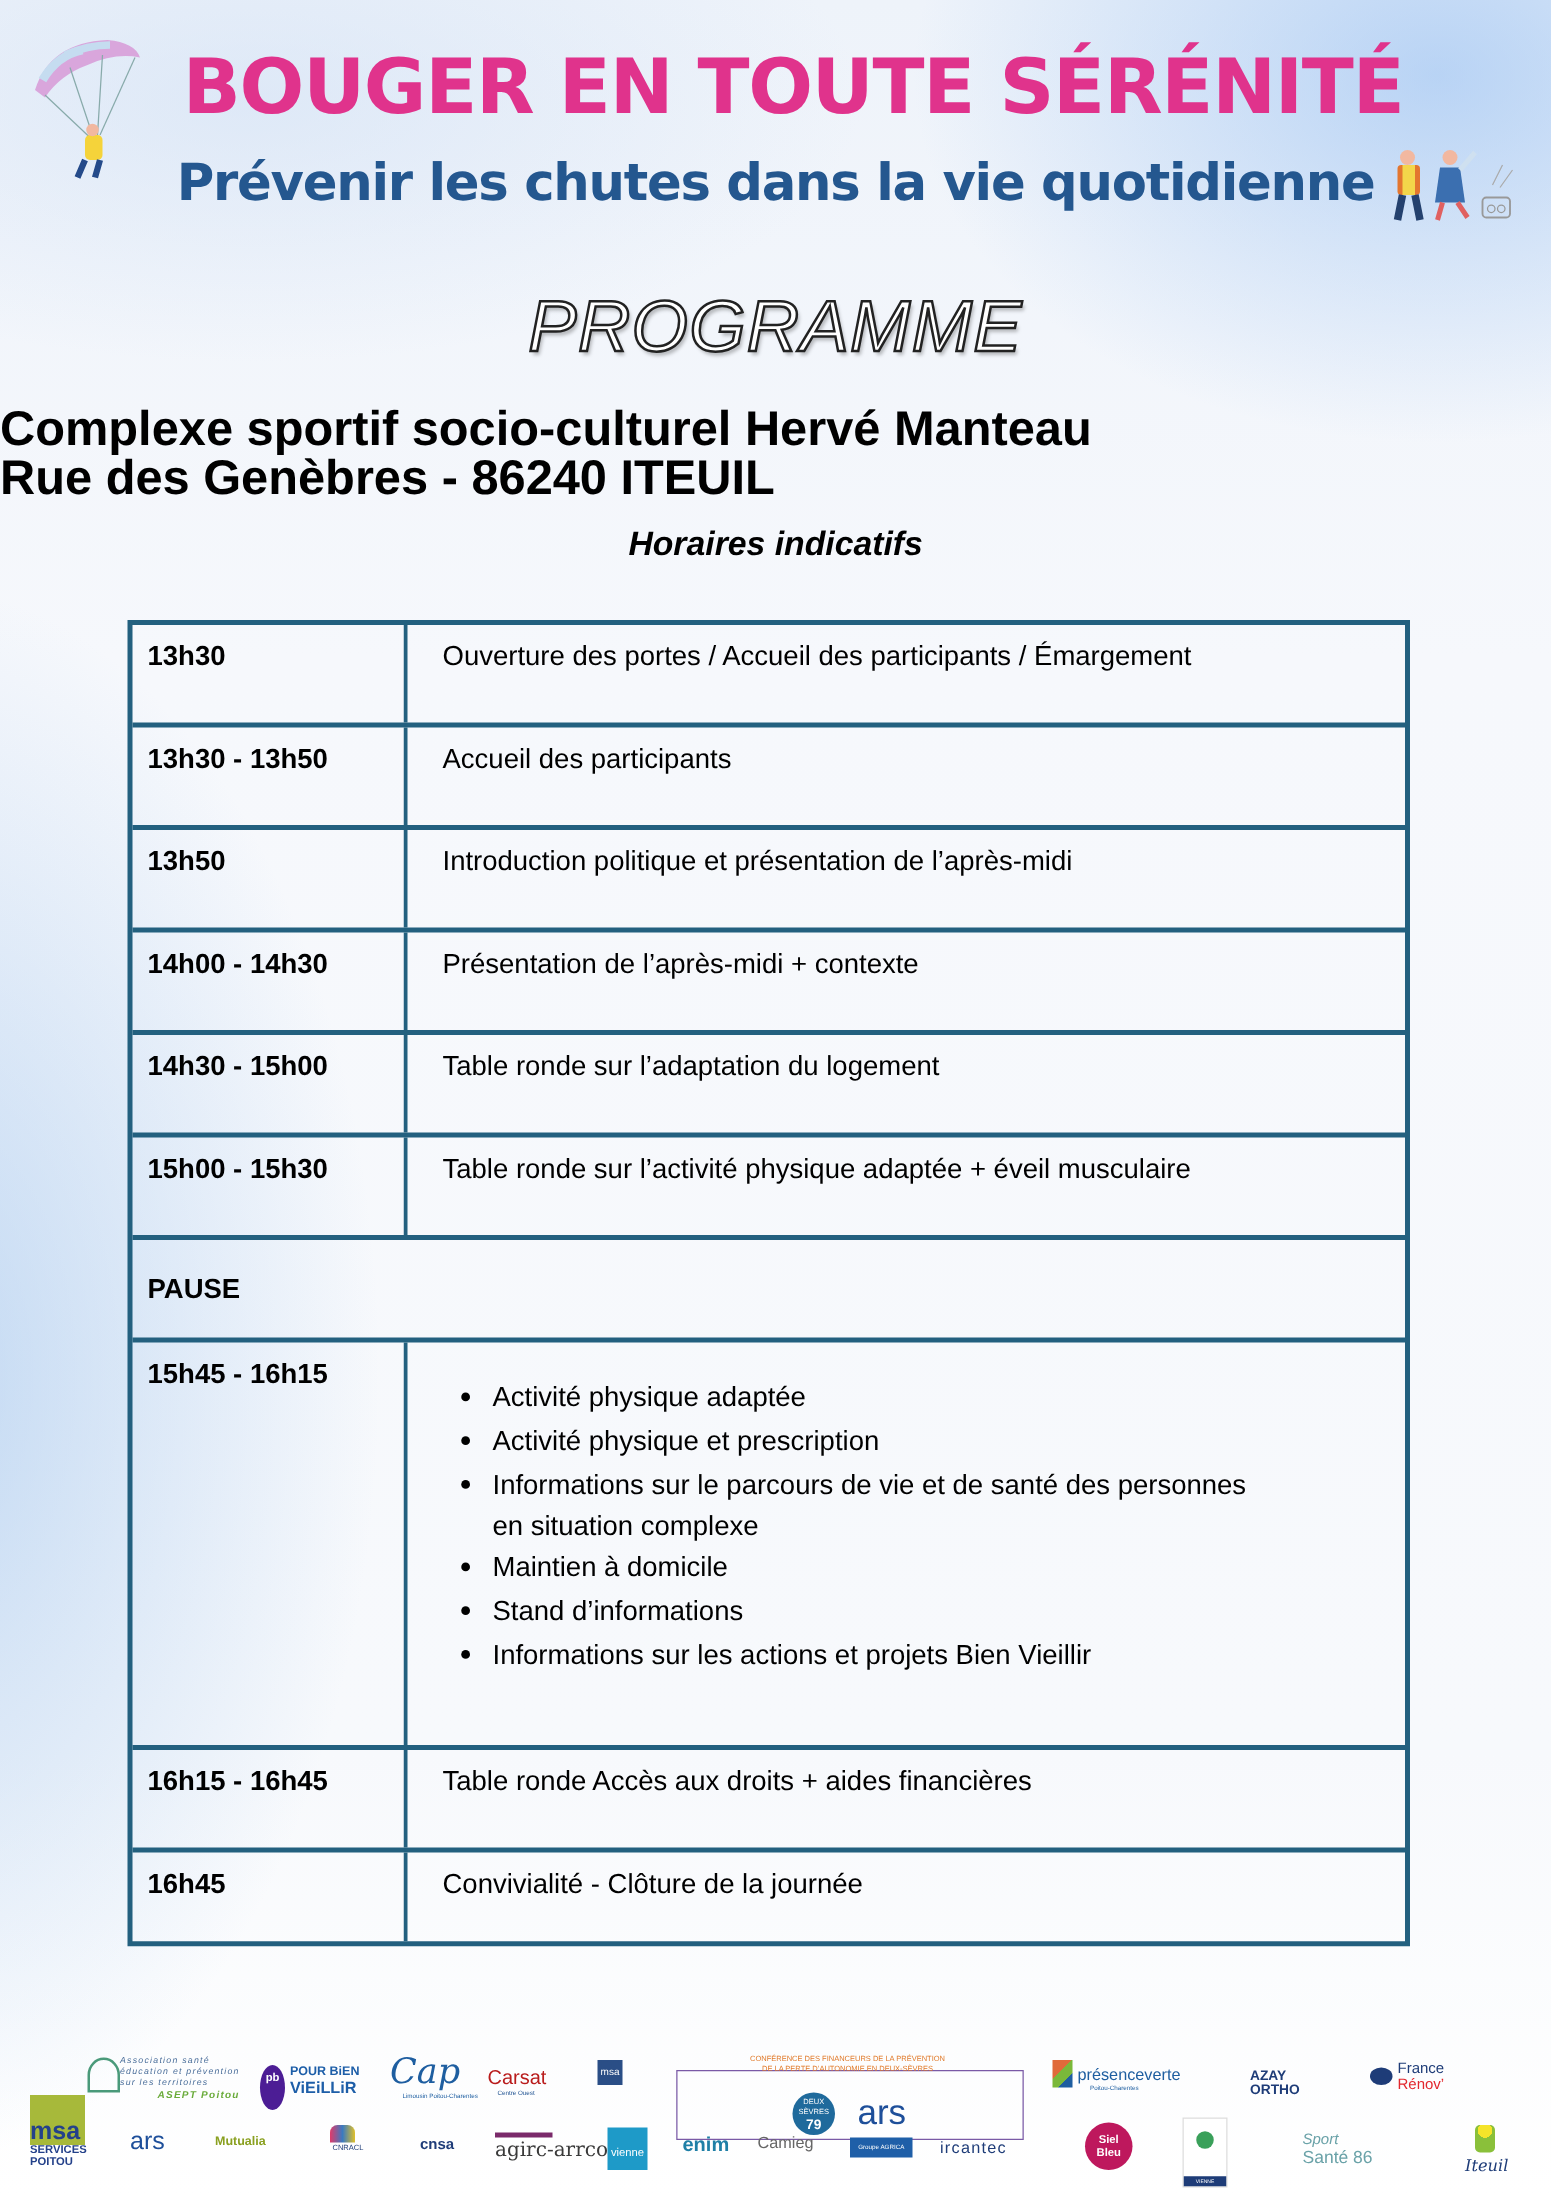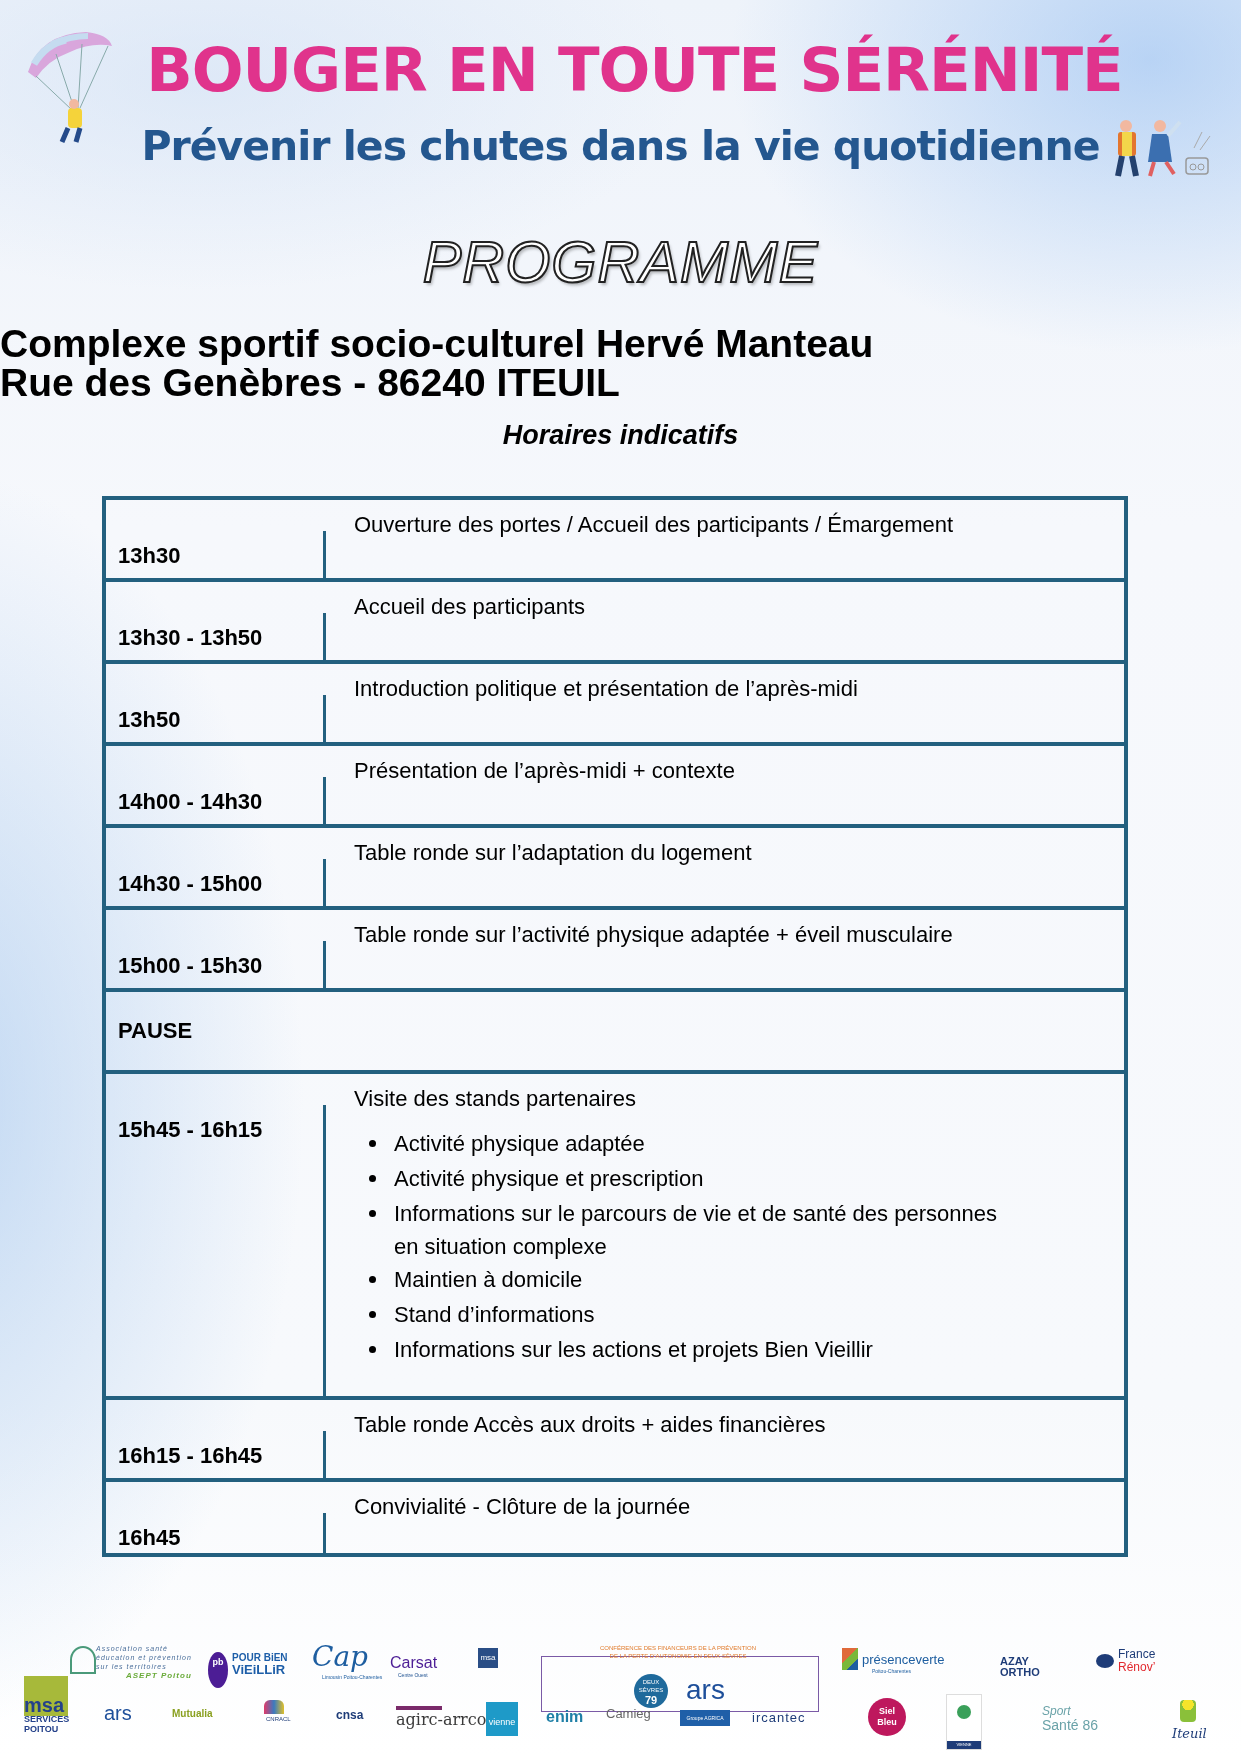--- a/index.html
+++ b/index.html
@@ -52,21 +52,20 @@
     border: 4px solid #23607f; box-sizing: border-box;
   }
   .row {
     display: flex; border-top: 4px solid #23607f; box-sizing: border-box;
   }
   .row:first-child { border-top: none; }
   .cell-time {
     width: 220px; flex: 0 0 220px; box-sizing: border-box;
     padding: 12px 10px 0 12px; font-weight: bold; font-size: 22px;
     border-right: 3px solid #23607f;
-    margin-top: 31px;
   }
   .cell-act {
     flex: 1; box-sizing: border-box; padding: 12px 10px 0 28px;
     font-size: 22px;
   }
   .cell-full {
     flex: 1; box-sizing: border-box; padding: 0 10px 0 12px;
     font-weight: bold; font-size: 22px; display: flex; align-items: center;
   }
   .act-list { list-style: none; margin: 14px 0 0 0; padding: 0 0 0 12px; }
@@ -163,21 +162,20 @@
     <div class="cell-act">Table ronde sur l’activité physique adaptée + éveil musculaire</div>
   </div>
 
   <div class="row" style="height:82px">
     <div class="cell-full">PAUSE</div>
   </div>
 
   <div class="row" style="height:326px">
     <div class="cell-time">15h45 - 16h15</div>
     <div class="cell-act">
-      <div>Visite des stands partenaires</div>
       <ul class="act-list">
         <li>Activité physique adaptée</li>
         <li>Activité physique et prescription</li>
         <li>
           <span>Informations sur le parcours de vie et de santé des personnes</span>
           <span class="wrap">en situation complexe</span>
         </li>
         <li>Maintien à domicile</li>
         <li>Stand d’informations</li>
         <li>Informations sur les actions et projets Bien Vieillir</li>
@@ -215,21 +213,21 @@
 
   <div class="logo" style="left:208px;top:22px;width:20px;height:36px;border-radius:50%;background:#4c1d95;color:#fff;font-size:9px;font-weight:bold;text-align:center;line-height:20px;">pb</div>
   <div class="logo" style="left:232px;top:22px;font-weight:bold;color:#1d5ea8;line-height:12px;">
     <div style="font-size:10px;">POUR BiEN</div>
     <div style="font-size:13px;">ViEiLLiR</div>
   </div>
 
   <div class="logo" style="left:312px;top:10px;font-size:28px;font-style:italic;font-family:'DejaVu Serif',serif;color:#1e5ea0;">Cap</div>
   <div class="logo" style="left:322px;top:44px;font-size:5px;color:#1e5ea0;">Limousin Poitou-Charentes</div>
 
-  <div class="logo" style="left:390px;top:24px;font-size:16px;color:#4c1d95;">Carsat</div>
+  <div class="logo" style="left:390px;top:24px;font-size:16px;color:#b91c1c;">Carsat</div>
   <div class="logo" style="left:398px;top:42px;font-size:5px;color:#1b4f8f;">Centre Ouest</div>
 
   <div class="logo" style="left:478px;top:18px;width:20px;height:20px;background:#2a4e86;color:#fff;font-size:8px;text-align:center;line-height:20px;">msa</div>
 
   <div class="logo-box" style="left:541px;top:26px;width:276px;height:54px;border:1px solid #7a5aa6;"></div>
   <div class="logo" style="left:600px;top:14px;font-size:6px;color:#e07a2a;line-height:8px;text-align:center;">
     <div>CONFÉRENCE DES FINANCEURS DE LA PRÉVENTION</div>
     <div>DE LA PERTE D’AUTONOMIE EN DEUX-SÈVRES</div>
   </div>
   <div class="logo" style="left:634px;top:44px;width:34px;height:34px;border-radius:50%;background:#1f6a9c;color:#fff;font-size:6px;text-align:center;line-height:8px;padding-top:4px;box-sizing:border-box;">

